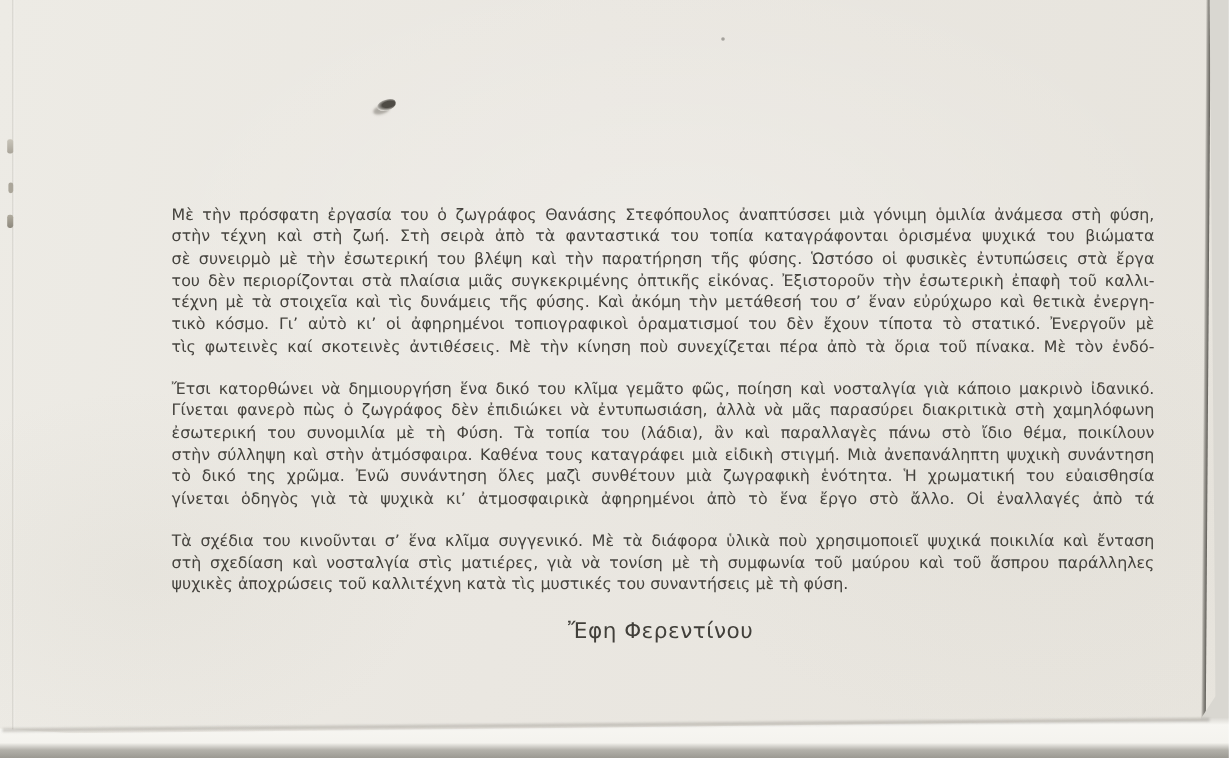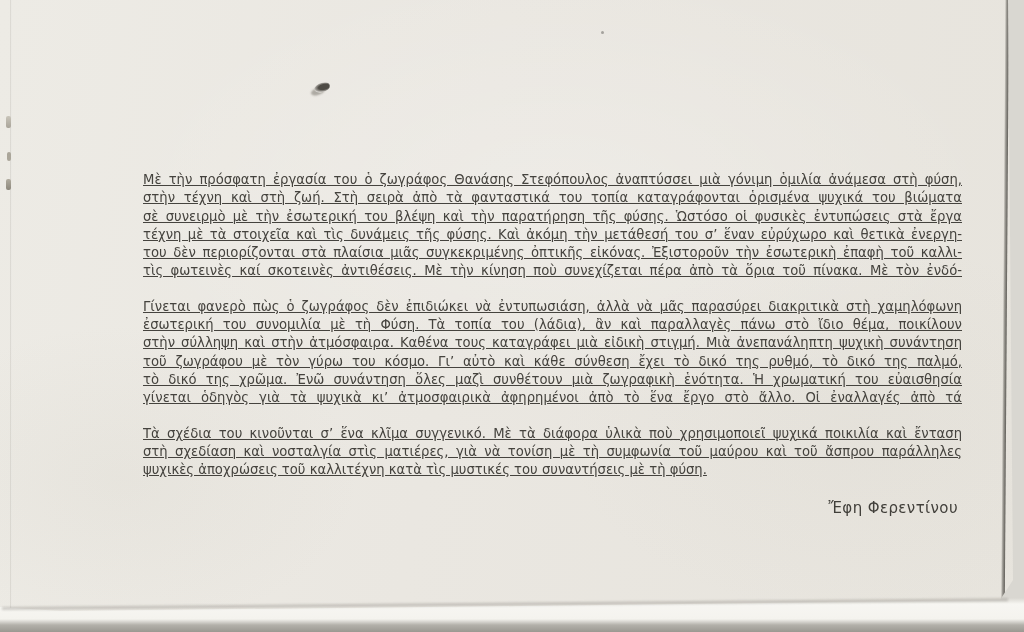--- a/index.html
+++ b/index.html
@@ -46,53 +46,54 @@
     transform:rotate(-0.5deg);transform-origin:0 50%;
   }
   .textblock{
     position:absolute;left:143px;top:171px;width:819px;
     color:#45433e;font-size:13.2px;line-height:18.3px;
     text-rendering:optimizeLegibility;
   }
   .textblock p{margin:0 0 17px 0;}
   .line{
     display:block;height:18.3px;overflow:hidden;
-    text-align:justify;text-align-last:justify;text-decoration:underline;
+    text-align:justify;text-align-last:justify;
   }
   .line.last{text-align-last:left;}
   .signature{
-    margin-top:20px;text-align:right;padding-right:4px;
-    font-size:15px;letter-spacing:0.4px;color:#413f3a;
+    margin-top:20px;text-align:center;padding-right:4px;
+    font-size:18px;letter-spacing:0.4px;color:#413f3a;
   }
 </style>
 </head>
 <body>
 
 <div class="page">
   <div class="crease"></div>
   <div class="speck s1"></div>
   <div class="speck s2"></div>
   <div class="speck s3"></div>
   <div class="smudge"></div>
   <div class="dust"></div>
 
   <div class="textblock">
     <p>
       <span class="line">Μὲ τὴν πρόσφατη ἐργασία του ὁ ζωγράφος Θανάσης Στεφόπουλος ἀναπτύσσει μιὰ γόνιμη ὁμιλία ἀνάμεσα στὴ φύση,</span>
       <span class="line">στὴν τέχνη καὶ στὴ ζωή. Στὴ σειρὰ ἀπὸ τὰ φανταστικά του τοπία καταγράφονται ὁρισμένα ψυχικά του βιώματα</span>
       <span class="line">σὲ συνειρμὸ μὲ τὴν ἐσωτερική του βλέψη καὶ τὴν παρατήρηση τῆς φύσης. Ὡστόσο οἱ φυσικὲς ἐντυπώσεις στὰ ἔργα</span>
+      <span class="line">του δὲν περιορίζονται στὰ πλαίσια μιᾶς συγκεκριμένης ὀπτικῆς εἰκόνας. Ἐξιστοροῦν τὴν ἐσωτερικὴ ἐπαφὴ τοῦ καλλι-</span>
       <span class="line">τέχνη μὲ τὰ στοιχεῖα καὶ τὶς δυνάμεις τῆς φύσης. Καὶ ἀκόμη τὴν μετάθεσή του σ’ ἕναν εὐρύχωρο καὶ θετικὰ ἐνεργη-</span>
-      <span class="line">του δὲν περιορίζονται στὰ πλαίσια μιᾶς συγκεκριμένης ὀπτικῆς εἰκόνας. Ἐξιστοροῦν τὴν ἐσωτερικὴ ἐπαφὴ τοῦ καλλι-</span>
+      <span class="line">τικὸ κόσμο. Γι’ αὐτὸ κι’ οἱ ἀφηρημένοι τοπιογραφικοὶ ὁραματισμοί του δὲν ἔχουν τίποτα τὸ στατικό. Ἐνεργοῦν μὲ</span>
       <span class="line">τὶς φωτεινὲς καί σκοτεινὲς ἀντιθέσεις. Μὲ τὴν κίνηση ποὺ συνεχίζεται πέρα ἀπὸ τὰ ὅρια τοῦ πίνακα. Μὲ τὸν ἐνδό-</span>
     </p>
     <p>
+      <span class="line">Ἔτσι κατορθώνει νὰ δημιουργήση ἕνα δικό του κλῖμα γεμᾶτο φῶς, ποίηση καὶ νοσταλγία γιὰ κάποιο μακρινὸ ἰδανικό.</span>
       <span class="line">Γίνεται φανερὸ πὼς ὁ ζωγράφος δὲν ἐπιδιώκει νὰ ἐντυπωσιάση, ἀλλὰ νὰ μᾶς παρασύρει διακριτικὰ στὴ χαμηλόφωνη</span>
       <span class="line">ἐσωτερική του συνομιλία μὲ τὴ Φύση. Τὰ τοπία του (λάδια), ἂν καὶ παραλλαγὲς πάνω στὸ ἴδιο θέμα, ποικίλουν</span>
       <span class="line">στὴν σύλληψη καὶ στὴν ἀτμόσφαιρα. Καθένα τους καταγράφει μιὰ εἰδικὴ στιγμή. Μιὰ ἀνεπανάληπτη ψυχικὴ συνάντηση</span>
-      <span class="line">τοῦ ζωγράφου μὲ τὸν γύρω του κόσμο. Γι’ αὐτὸ καὶ κάθε σύνθεση ἔχει τὸ δικό της ρυθμό, τὸ δικό της παλμό,</span>
       <span class="line">τὸ δικό της χρῶμα. Ἐνῶ συνάντηση ὅλες μαζὶ συνθέτουν μιὰ ζωγραφικὴ ἑνότητα. Ἡ χρωματική του εὐαισθησία</span>
       <span class="line">γίνεται ὁδηγὸς γιὰ τὰ ψυχικὰ κι’ ἀτμοσφαιρικὰ ἀφηρημένοι ἀπὸ τὸ ἕνα ἔργο στὸ ἄλλο. Οἱ ἐναλλαγές ἀπὸ τά</span>
     </p>
     <p>
       <span class="line">Τὰ σχέδια του κινοῦνται σ’ ἕνα κλῖμα συγγενικό. Μὲ τὰ διάφορα ὑλικὰ ποὺ χρησιμοποιεῖ ψυχικά ποικιλία καὶ ἔνταση</span>
       <span class="line">στὴ σχεδίαση καὶ νοσταλγία στὶς ματιέρες, γιὰ νὰ τονίση μὲ τὴ συμφωνία τοῦ μαύρου καὶ τοῦ ἄσπρου παράλληλες</span>
       <span class="line last">ψυχικὲς ἀποχρώσεις τοῦ καλλιτέχνη κατὰ τὶς μυστικές του συναντήσεις μὲ τὴ φύση.</span>
     </p>
     <div class="signature">Ἔφη Φερεντίνου</div>
   </div>

